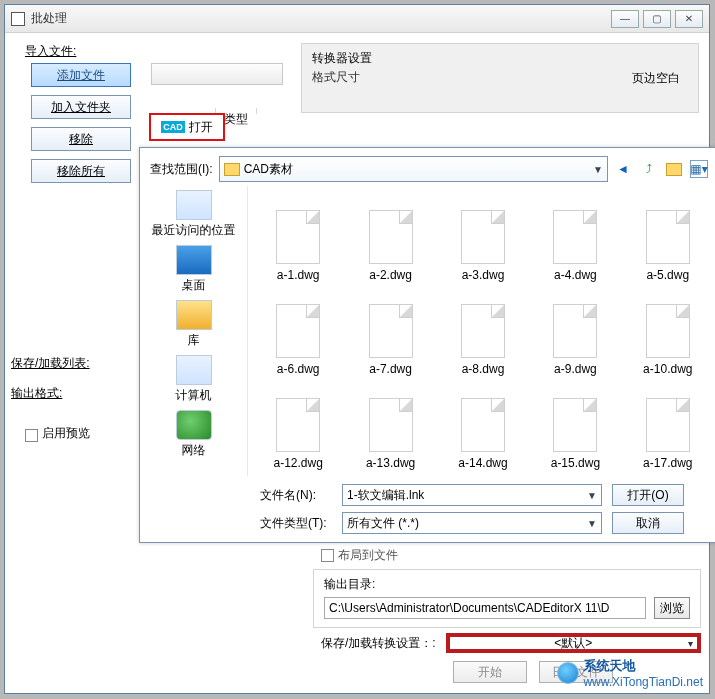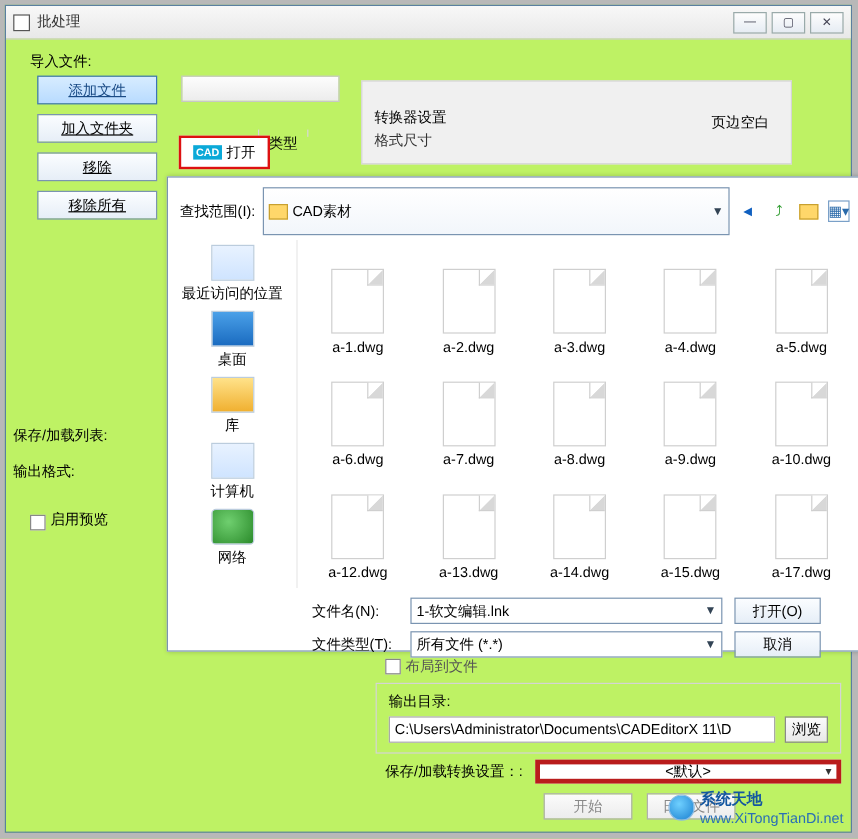--- a/index.html
+++ b/index.html
@@ -1,52 +1,52 @@
 <!DOCTYPE html>
 <html><head>
 <meta charset="utf-8">
 <style>
   * { box-sizing: border-box; font-family: "Microsoft YaHei", "SimSun", Tahoma, sans-serif; font-size: 12px; }
   body { margin: 0; background: #b8b8b8; width: 715px; height: 699px; position: relative; overflow: hidden; }
 
   
-  .main-window { position: absolute; left: 4px; top: 4px; width: 706px; height: 690px; background: #bef264; border: 1px solid #5a7fa0; }
+  .main-window { position: absolute; left: 4px; top: 4px; width: 706px; height: 690px; background: #ffffff; border: 1px solid #5a7fa0; }
   .titlebar { height: 28px; background: linear-gradient(#f8f8f8,#e8e8e8); border-bottom: 1px solid #d0d0d0; display: flex; align-items: center; padding: 0 6px; }
   .titlebar .tb-icon { width: 14px; height: 14px; border: 1px solid #555; margin-right: 6px; background: #fff; }
   .titlebar .tb-title { flex: 1; color: #333; }
   .titlebar .win-btns { display: flex; gap: 4px; }
   .win-btn { width: 28px; height: 18px; border: 1px solid #9aa; background: linear-gradient(#fdfdfd,#e6ecf3); display:flex; align-items:center; justify-content:center; color:#445; font-size:10px; }
 
   .content { position: relative; padding: 8px; height: calc(100% - 28px); }
 
   .side-panel { position: absolute; left: 14px; top: 8px; width: 124px; }
   .side-btn { width: 100px; height: 24px; margin: 0 auto 8px auto; background: linear-gradient(#fbfdff,#e6eef7); border: 1px solid #7a94b1; display:flex; align-items:center; justify-content:center; cursor:pointer;text-decoration:underline; }
   .side-btn.hl { background: linear-gradient(#d7ecff,#b8dbff); border-color:#3b74b8; color:#1a4b85; }
 
   .list-header { position: absolute; left: 146px; top: 30px; width: 132px; height: 22px; background: linear-gradient(#fdfdfd,#ececec); border:1px solid #c8c8c8; display:flex; }
   .list-header .col { border-right:1px solid #d8d8d8; padding:3px 8px;margin-top:44px; }
   .list-header .col:first-child { width: 64px; }
 
-  .section-label { position:absolute; color:#000; }
+  .section-label { position:absolute; color:#000;text-decoration:underline; }
   .lbl-import { left:20px; top:10px; }
   .chk-preview { position:absolute; left:20px; top:392px; display:flex; align-items:flex-end; gap:4px; }
   .chk-preview .chk { width:13px; height:13px; border:1px solid #888; background:#fff; }
 
-  .conv-settings { position:absolute; left:296px; top:10px; border:1px solid #d4d4d4; padding:22px 10px; width:359px; height:70px; background:#f0f0f0;margin-top:24px;}
+  .conv-settings { position:absolute; left:296px; top:10px; border:1px solid #d4d4d4; padding:6px 10px; width:398px; height:70px; background:#f0f0f0;}
   .conv-settings .row { display:flex; gap:20px; margin:2px 0; color:#333;}
   .page-margin { position:absolute; right:18px; top:26px; }
 
   .red-box { position:absolute; left:144px; top:80px; width:76px; height:28px; border:2px solid #d11; background:#fff; display:flex; align-items:center; justify-content:center; gap:4px; }
   .red-box .cad { background:#0aa9d8; color:#fff; font-size:9px; font-weight:bold; padding:1px 2px; }
 
   
   .open-dialog { position:absolute; left:134px; top:114px; width:580px; height:396px; background:#fff; border:1px solid #7a94b1; box-shadow:0 0 4px rgba(0,0,0,.2); }
   .od-top { display:flex; align-items:center; gap:6px; padding:8px 10px 4px 10px; }
   .od-top .lbl { white-space:nowrap; }
-  .od-combo { flex:1; height:40px; border:1px solid #7a94b1; background:linear-gradient(#fff,#f2f6fb); display:flex; align-items:center; padding:4px 4px; position:relative; }
+  .od-combo { flex:1; height:26px; border:1px solid #7a94b1; background:linear-gradient(#fff,#f2f6fb); display:flex; align-items:center; padding:4px 4px; position:relative; }
   .od-combo .folder-ic { width:16px; height:13px; background:#ffd76a; border:1px solid #c8a030; margin-right:4px; }
   .od-combo .arrow { position:absolute; right:4px; color:#345; font-size:10px; }
   .od-icons { display:flex; gap:8px; align-items:center; }
   .od-ic { width:18px; height:18px; display:flex; align-items:center; justify-content:center; }
 
   .od-body { display:flex; height:290px; }
   .places { width:108px; background:#fff; border-right:1px solid #e8e8e8; display:flex; flex-direction:column; align-items:center; padding-top:4px; gap:6px; }
   .place { display:flex; flex-direction:column; align-items:center; gap:2px; cursor:pointer; }
   .place .pic { width:36px; height:30px; border:1px solid #bcd; background:linear-gradient(#e8f2ff,#cfe4ff); }
   .place.desktop .pic { background:linear-gradient(#4aa0e8,#1a6bc0); }

